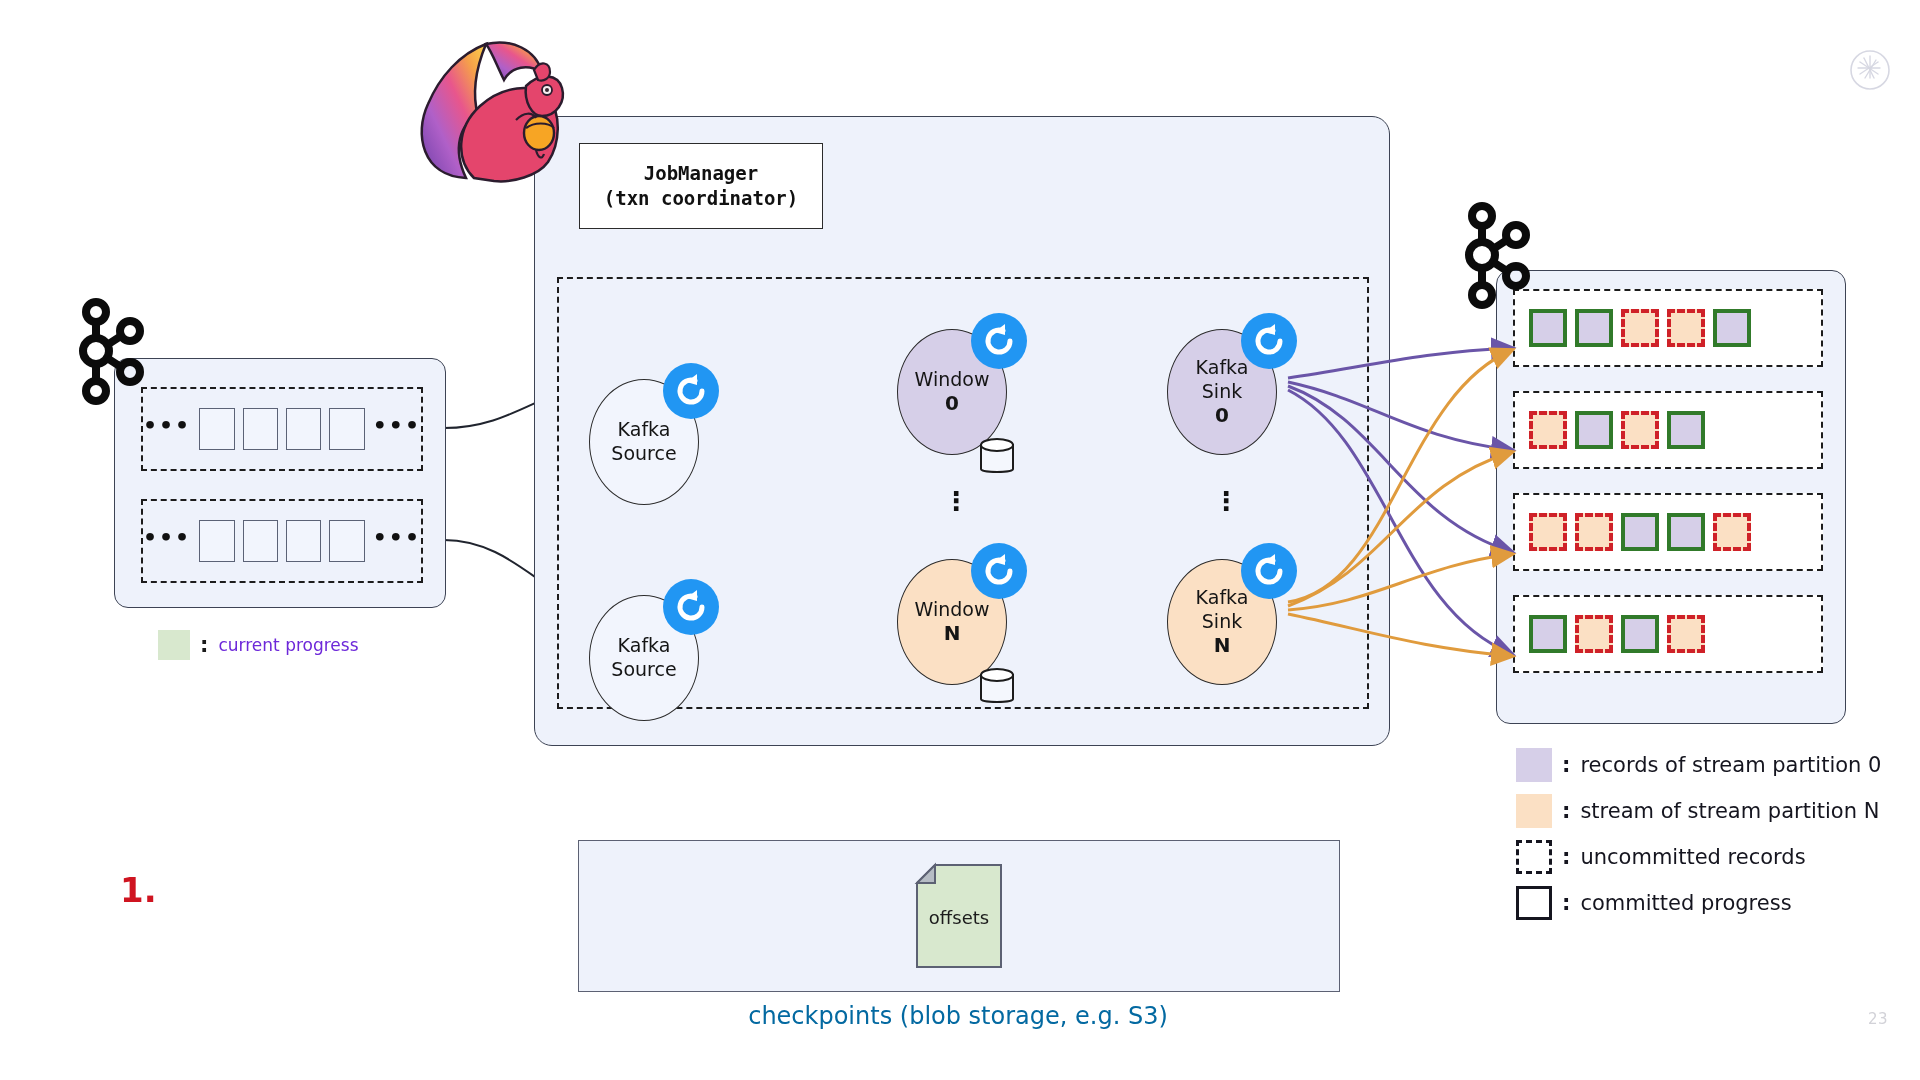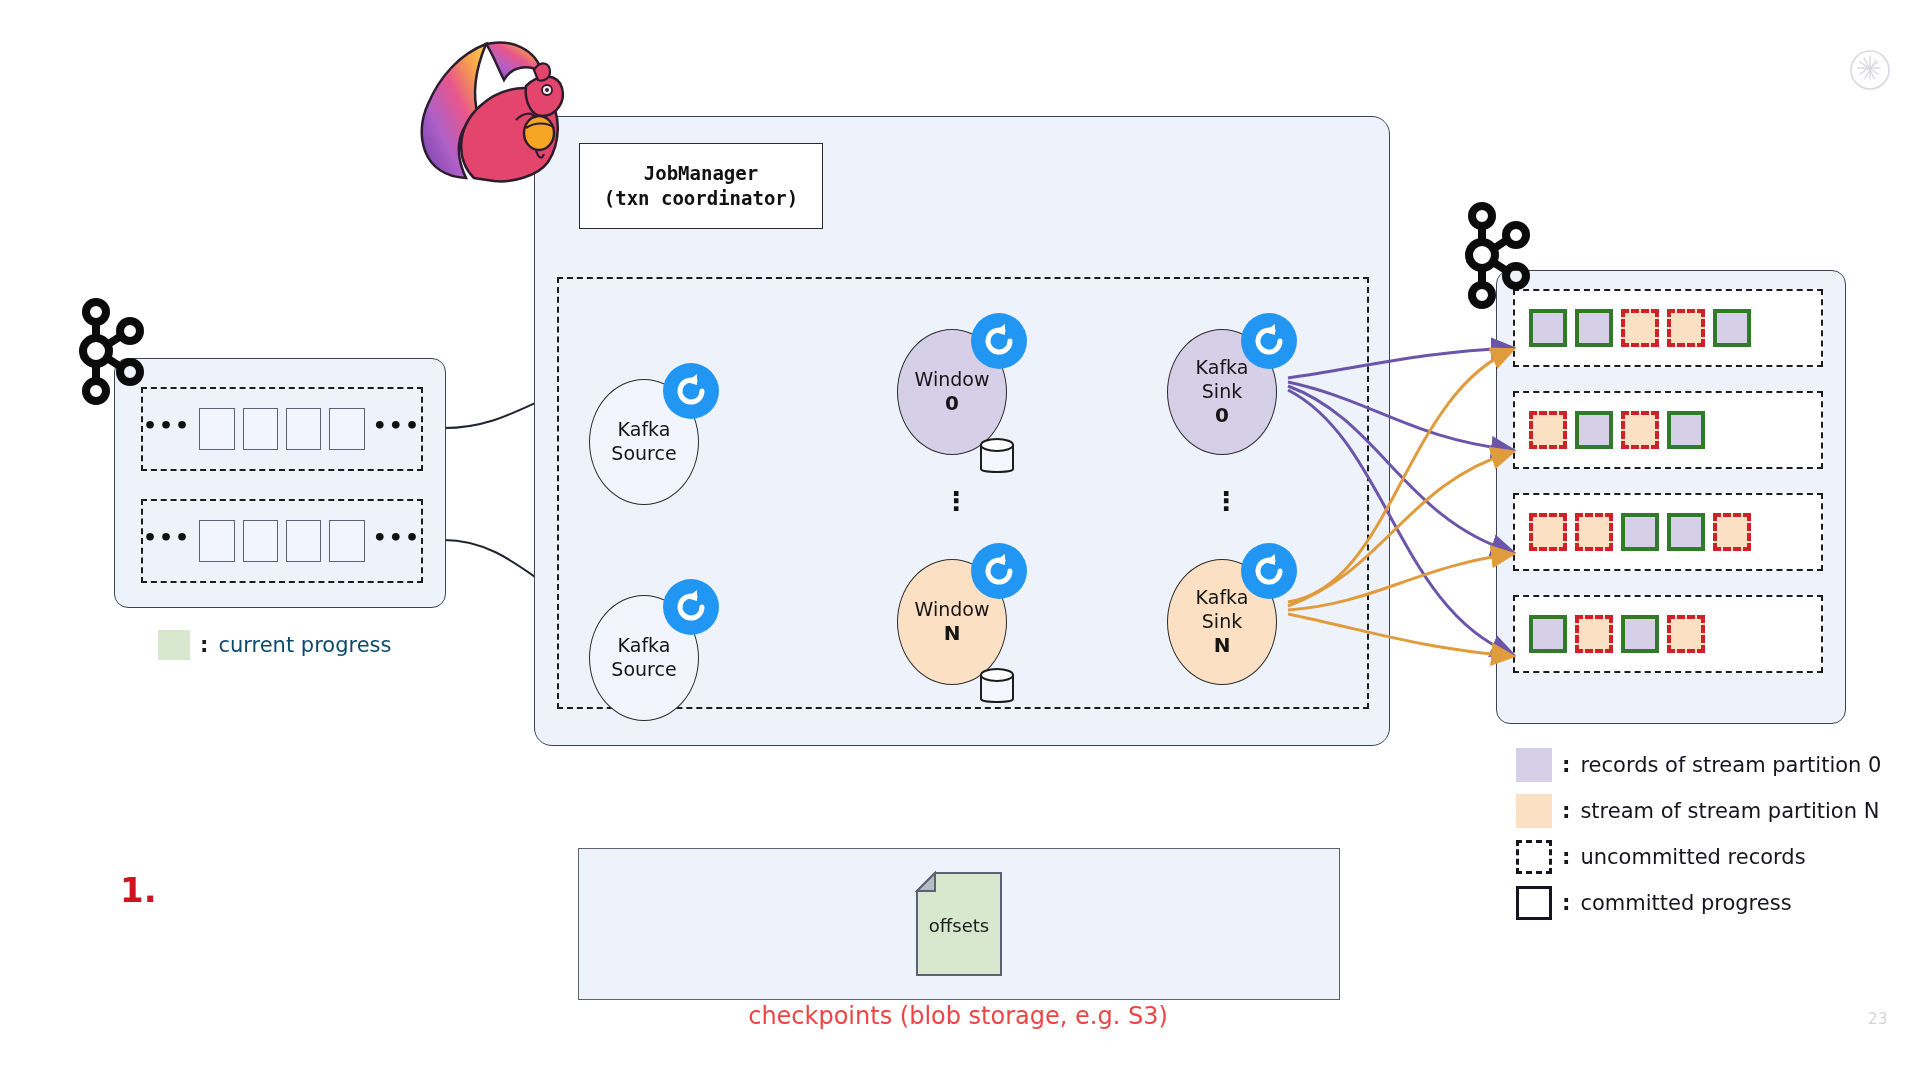--- a/index.html
+++ b/index.html
@@ -43,21 +43,21 @@
   .in-rec{
     width:40px;height:40px;border:1.6px solid #5b6276;background:#f2f5fd;
   }
   .ell-h{font-size:22px;line-height:10px;color:#111;letter-spacing:2px;font-weight:700;
          display:inline-block;transform:translateY(-3px);}
 
   
   #progress-legend{left:158px;top:630px;display:flex;align-items:center;gap:10px;}
   #progress-legend .sw{width:32px;height:30px;background:#d8e8ce;}
   #progress-legend .cl{font-size:21px;color:#1b1b1b;font-weight:700;}
-  #progress-legend .tx{font-size:21px;color:#0c4a6e;}
+  #progress-legend .tx{font-size:17px;color:#6d28d9;}
 
   
   #cluster{
     left:534px;top:108px;width:854px;height:628px;
     background:#eef2fb;border:1.6px solid #3d4354;border-radius:18px;z-index:10;margin-top:8px;
   }
   .hdrbox{
     position:absolute;background:#ffffff;border:1.6px solid #2b2b2b;
     display:flex;flex-direction:column;align-items:center;justify-content:center;
     font-family:"DejaVu Sans Mono", monospace;font-weight:700;color:#111;
@@ -126,28 +126,28 @@
 
   
   #step{left:120px;top:870px;display:flex;align-items:baseline;gap:16px;z-index:25;}
   #step .num{font-size:34px;font-weight:700;color:#cf1420;}
   #step .lbl{font-size:34px;font-weight:700;color:#cf1420;}
 
   
   #ckpt-box{
     left:578px;top:840px;width:760px;height:150px;
     background:#eef2fb;border:1.6px solid #5c6173;z-index:20;
-    display:flex;align-items:center;justify-content:space-evenly;margin-top:8px;
+    display:flex;align-items:center;justify-content:space-evenly;
   }
   .ckpt-file{position:relative;width:92px;height:110px;}
   .ckpt-file .lbl{
     position:absolute;left:0;right:0;top:46px;text-align:center;
     font-size:18px;color:#1c1c1c;
   }
-  #ckpt-cap{left:578px;top:1002px;width:760px;text-align:center;font-size:24px;color:#ef4444;}
+  #ckpt-cap{left:578px;top:1002px;width:760px;text-align:center;font-size:24px;color:#0369a1;}
 
   
   #edges-left,#edges-right,#edges-core{position:absolute;inset:0;z-index:5;pointer-events:none;}
   #edges-right{z-index:22;}
 </style>
 </head>
 <body>
 
 <div id="stage">
 

